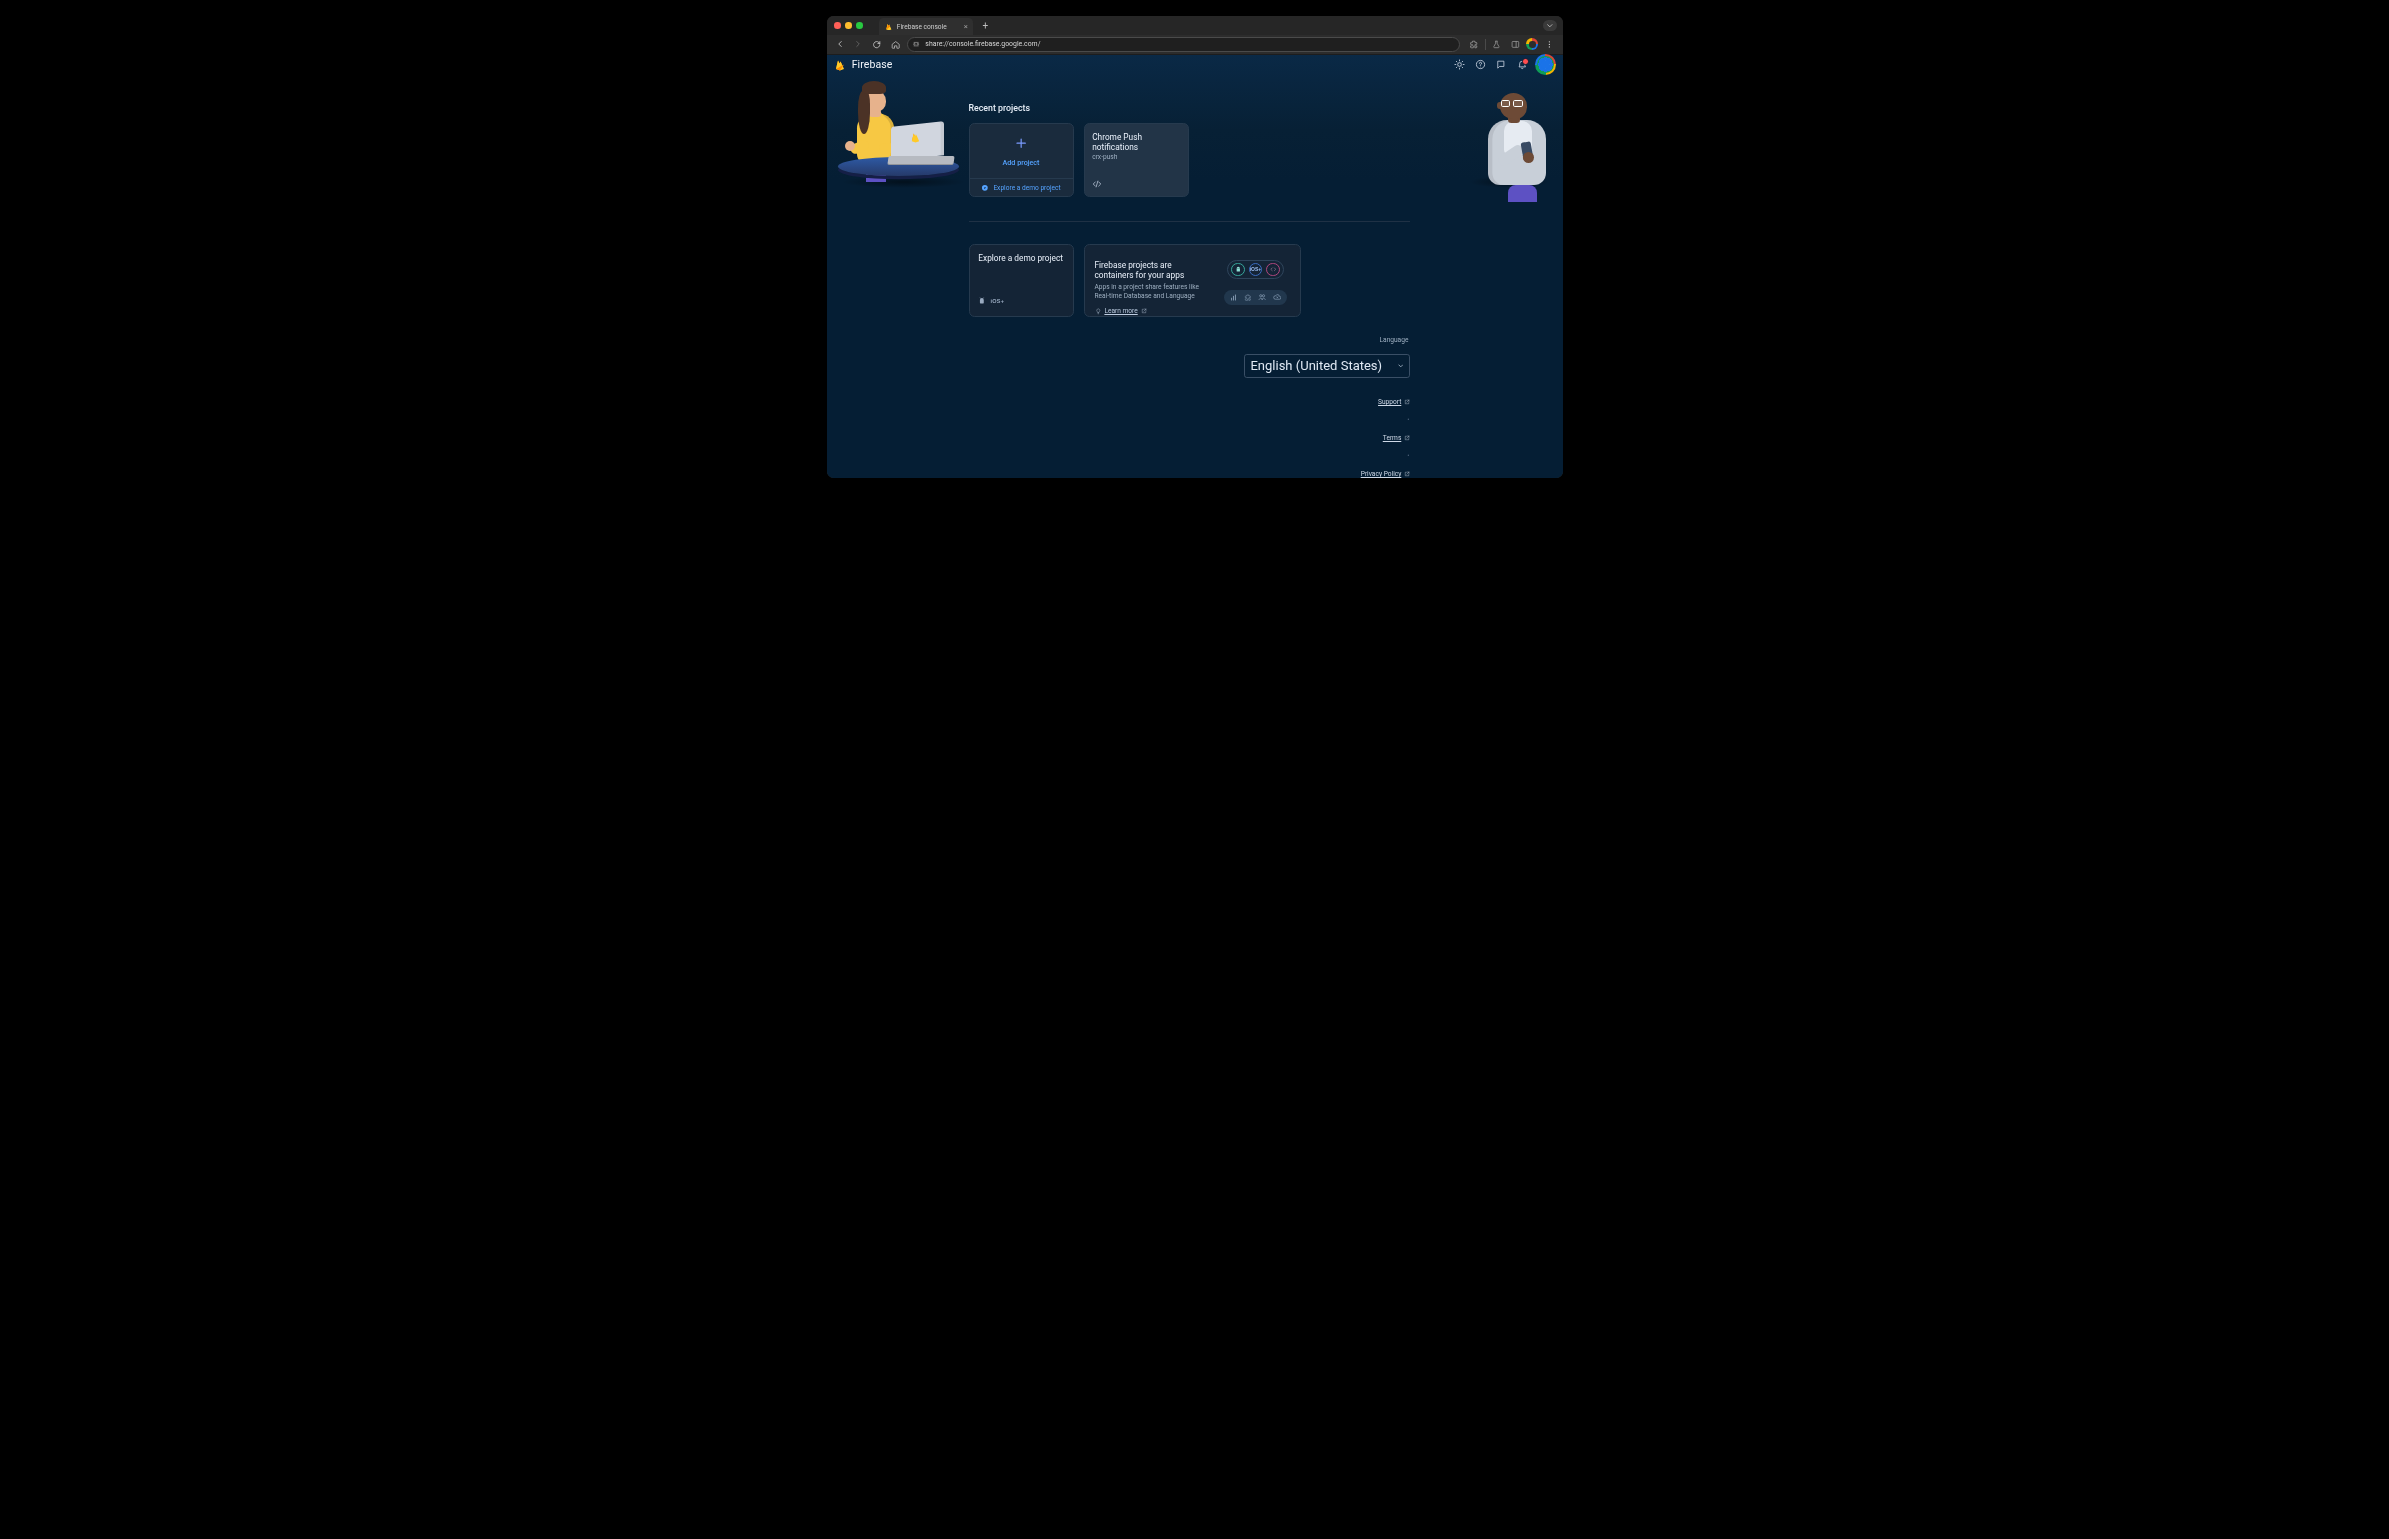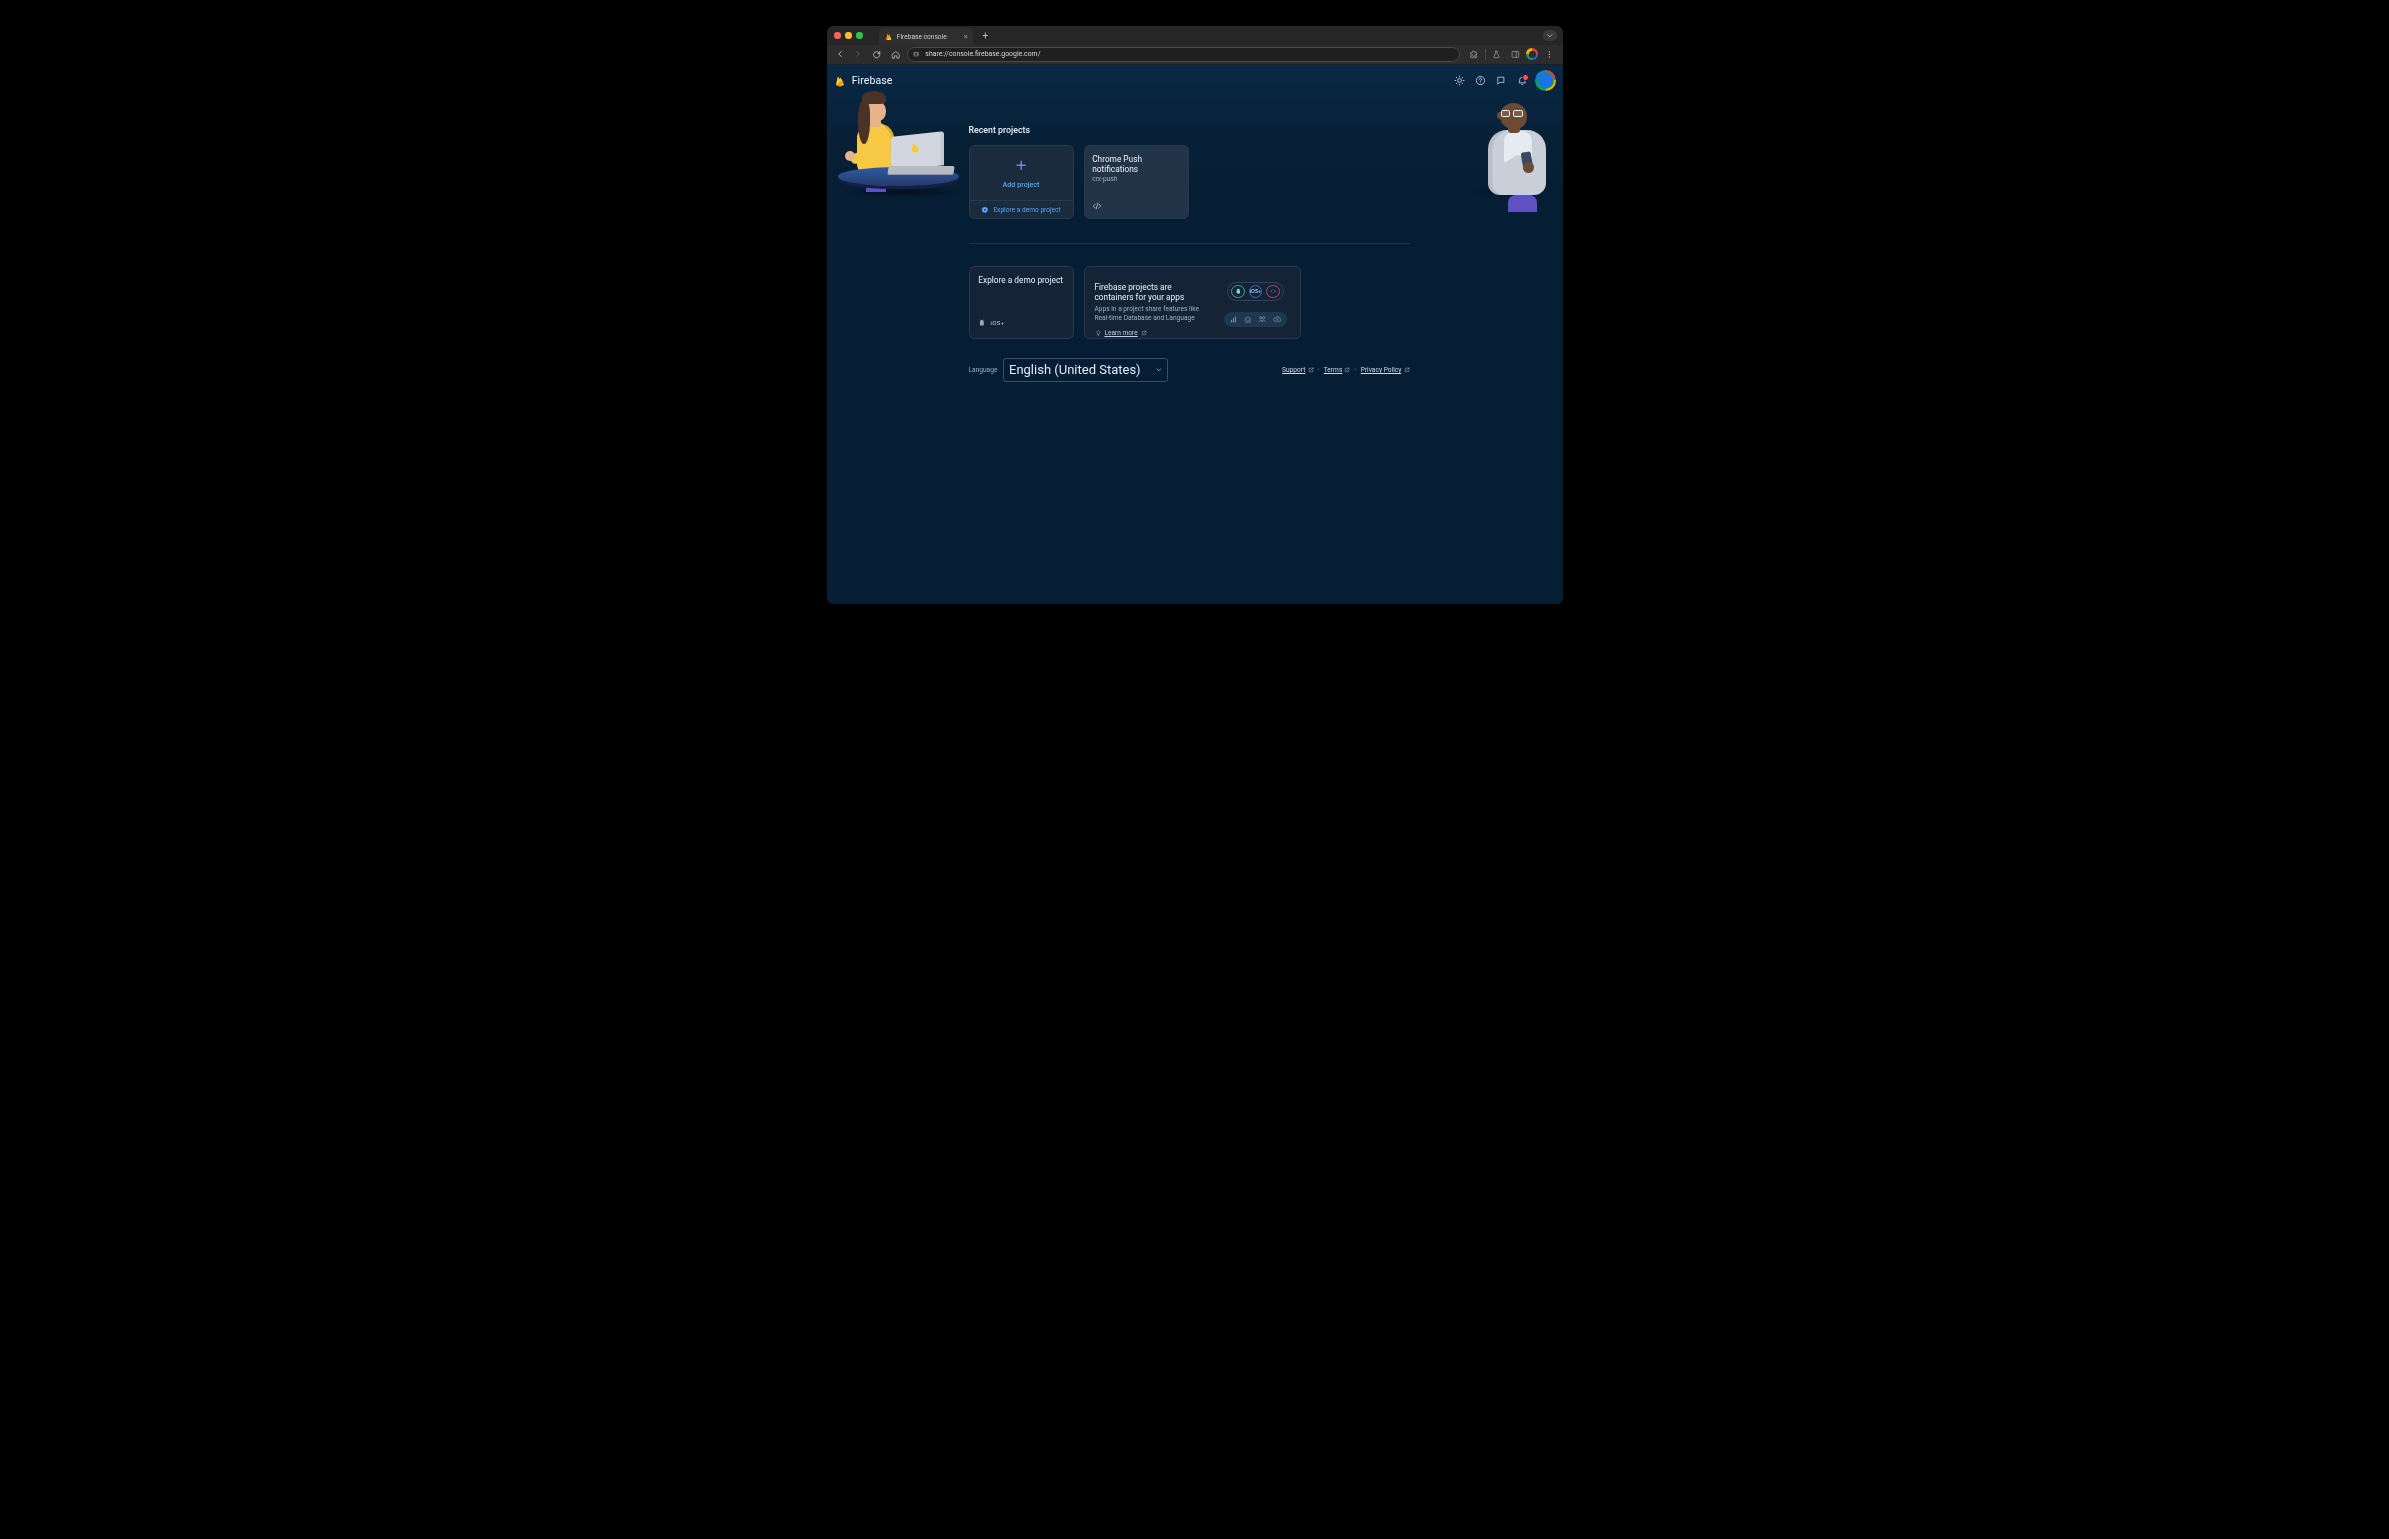--- a/index.html
+++ b/index.html
@@ -23,22 +23,22 @@
     --chrome-light:#3a3a3a;
     --chrome-tab:#2f2f2f;
     --chrome-url:#1f1f1f;
     --chrome-stroke:#4a4a4a;
   }
   html,body{margin:0;padding:0;background:#000;color:var(--fg);font-family:"Google Sans",Roboto,Arial,sans-serif;}
   *{box-sizing:border-box;}
 
   .stage{
     position:relative;
-    margin:26px auto;
-    width:736px;height:578px;
+    margin:16px auto;
+    width:736px;height:462px;
     background:var(--chrome);
     border-radius:6.6px;
     overflow:hidden;
     box-shadow:0 0 0 0.6px #000,0 16.5px 44px rgba(0,0,0,.8);
   }
 
   
   .tabbar{height:19px;display:flex;align-items:center;padding-left:7.7px;gap:5.5px;background:#262626;}
   .mac-dots{display:flex;gap:4.4px;align-items:center;margin-right:11px;}
   .mac-dots span{width:6.6px;height:6.6px;border-radius:50%;background:#ff5f57;}
@@ -153,21 +153,21 @@
   .learn svg{flex:none;}
   .diagram{width:68px;display:flex;flex-direction:column;align-items:center;gap:5.5px;}
   .pill{display:flex;gap:4.4px;align-items:center;border:0.6px solid #2e445b;border-radius:11px;padding:2.2px 3.3px;}
   .pill .dot{width:13.2px;height:13.2px;border-radius:50%;display:flex;align-items:center;justify-content:center;}
   .dot.a{border:0.6px solid #37a79b;color:#8fe1d6;}
   .dot.b{border:0.6px solid #3a6cc0;color:#9bbdf2;font:700 5px/1 Arial;}
   .dot.c{border:0.6px solid #b1477e;color:#e9a8c8;}
   .vline{width:0.6px;height:5.5px;background:#2e445b;}
   .bar{display:flex;gap:6.6px;align-items:center;background:#21374d;border-radius:10px;padding:3.3px 5.5px;color:#9fb4cc;}
 
-  .footer{display:flex;align-items:center;margin:19px 0 0 0;gap:4px;color:#9fb0c2;font-size:6.6px;}
+  .footer{display:flex;align-items:flex-end;margin:19px 0 0 0;gap:10px;color:#9fb0c2;font-size:6.6px;flex-direction:column;}
   .lang-label{margin-right:1.1px;color:#9fb0c2;}
   .select{display:flex;align-items:center;gap:15.4px;border:0.6px solid #3a4f66;border-radius:2.8px;padding:3.9px 5.5px;color:#e0e9f4;font-size:13px;}
   .footer .spacer{flex:1;}
   .footer a{color:#cfd9e7;text-decoration:underline;display:inline-flex;align-items:center;gap:2.2px;}
   .dotsep{color:#4a5f76;}
 
   
   .svg{display:block;}
 </style>
 </head>

